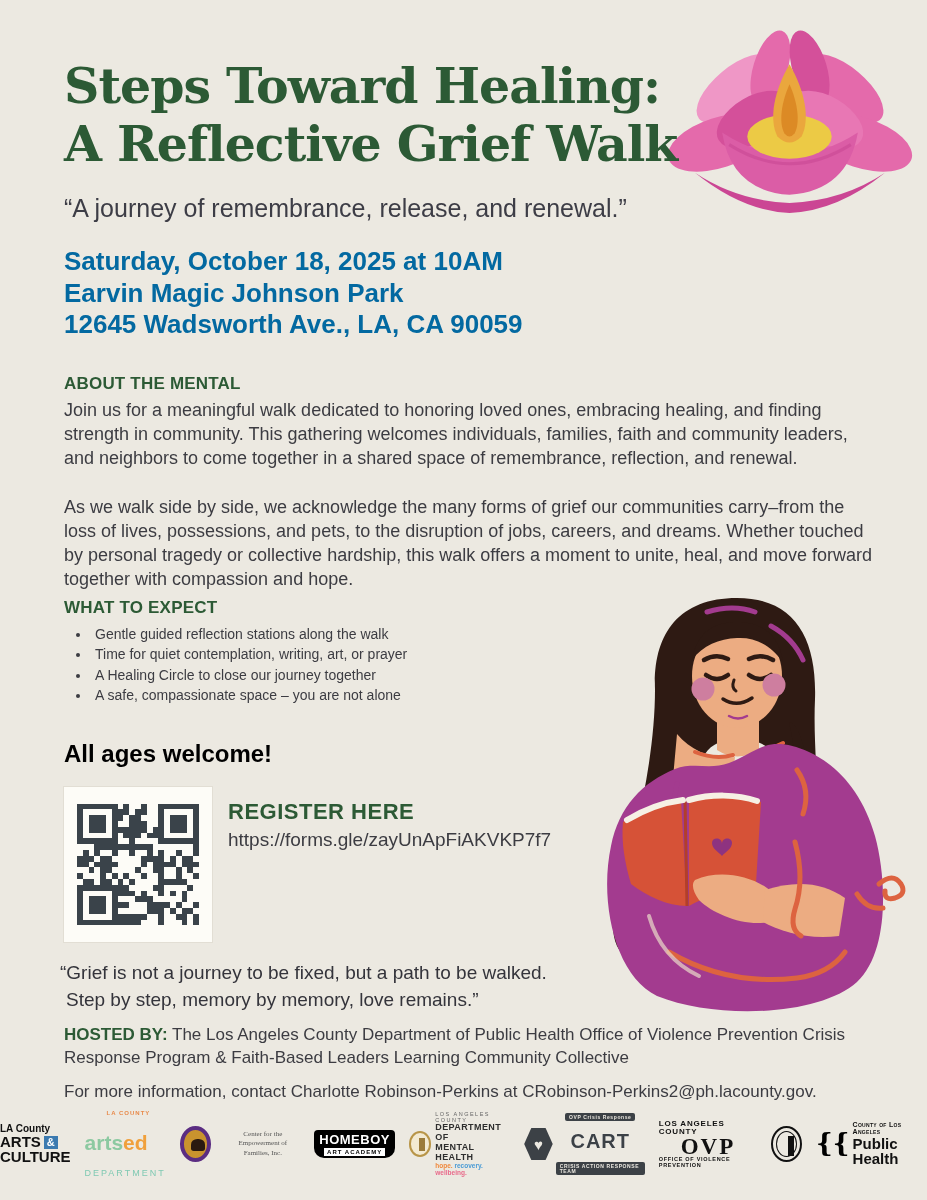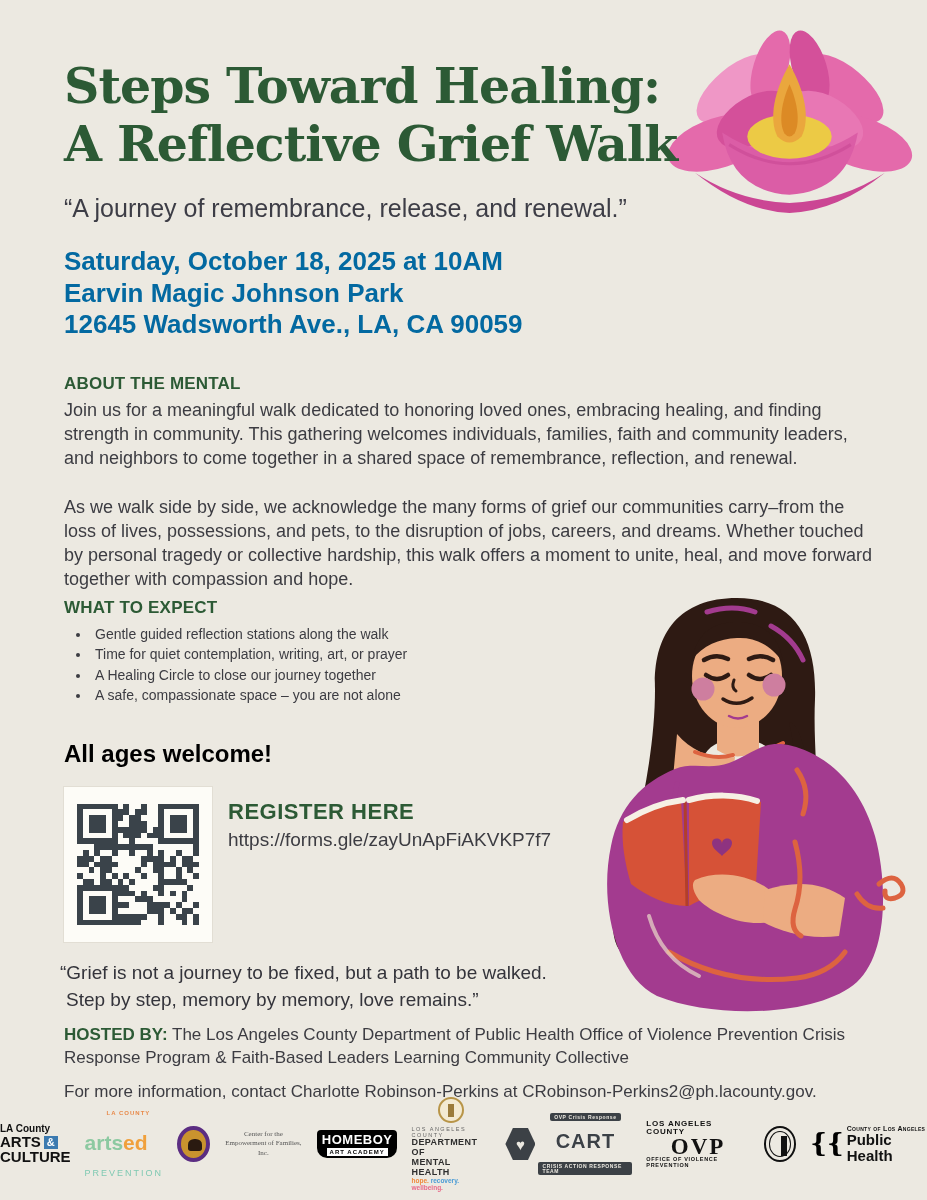--- a/index.html
+++ b/index.html
@@ -71,21 +71,21 @@
   .seal-cef{width:36px;height:36px;border:4px solid #5b2d82;background:#c9932e;position:relative;}
   .seal-cef::after{content:"";position:absolute;left:7px;top:9px;width:14px;height:12px;
                    background:#2a1a10;border-radius:45% 45% 20% 20%;}
   .cef-text{font-family:"Liberation Serif",serif;font-size:7px;color:#555;line-height:1.3;text-align:center;}
 
   .lg-homeboy{background:#000;color:#fff;padding:3px 5px 2px 5px;border-radius:4px 4px 10px 10px;line-height:1;}
   .lg-homeboy .hb1{font-size:13px;font-weight:bold;letter-spacing:.5px;font-stretch:condensed;}
   .lg-homeboy .hb2{background:#fff;color:#000;font-size:6px;font-weight:bold;letter-spacing:1px;
                    margin-top:2px;padding:1px 3px;}
 
-  .lg-dmh{flex-direction:column;gap:4px;}
+  .lg-dmh{flex-direction:row;gap:4px;}
   .seal-dmh{width:26px;height:26px;border:2px solid #b89548;background:#f3ead2;position:relative;}
   .seal-dmh::after{content:"";position:absolute;left:8px;top:5px;width:6px;height:13px;background:#9b7b3a;}
   .dmh-text{line-height:1.08;}
   .dmh-text .t1{font-size:5.5px;letter-spacing:1.5px;color:#666;}
   .dmh-text .t2,.dmh-text .t3{font-size:9px;font-weight:bold;color:#2e2e2e;letter-spacing:.4px;}
   .dmh-tag{font-size:6.5px;font-weight:bold;}
   .dmh-tag .g1{color:#f0883c;} .dmh-tag .g2{color:#4a9bd5;} .dmh-tag .g3{color:#e86a8a;}
 
   .lg-cart{flex-direction:row;gap:3px;}
   .cart-hex{width:34px;height:34px;background:#3c4146;position:relative;
@@ -689,21 +689,21 @@
 <div class="abs logo-strip">
   <div class="logo lg-arts">
     <div class="top">LA County</div>
     <div class="big"><span>ARTS</span><span class="amp">&amp;</span></div>
     <div class="big">CULTURE</div>
   </div>
 
   <div class="logo lg-artsed">
     <div class="top">LA COUNTY</div>
     <div class="mid"><span class="w1">arts</span><span class="w2">ed</span></div>
-    <div class="bot">PREVENTION</div>
+    <div class="bot">DEPARTMENT</div>
   </div>
 
   <div class="seal seal-cef"></div>
   <div class="cef-text">
     <div>Center for the</div>
     <div>Empowerment of Families, Inc.</div>
   </div>
 
   <div class="logo lg-homeboy">
     <div class="hb1">HOMEBOY</div>

